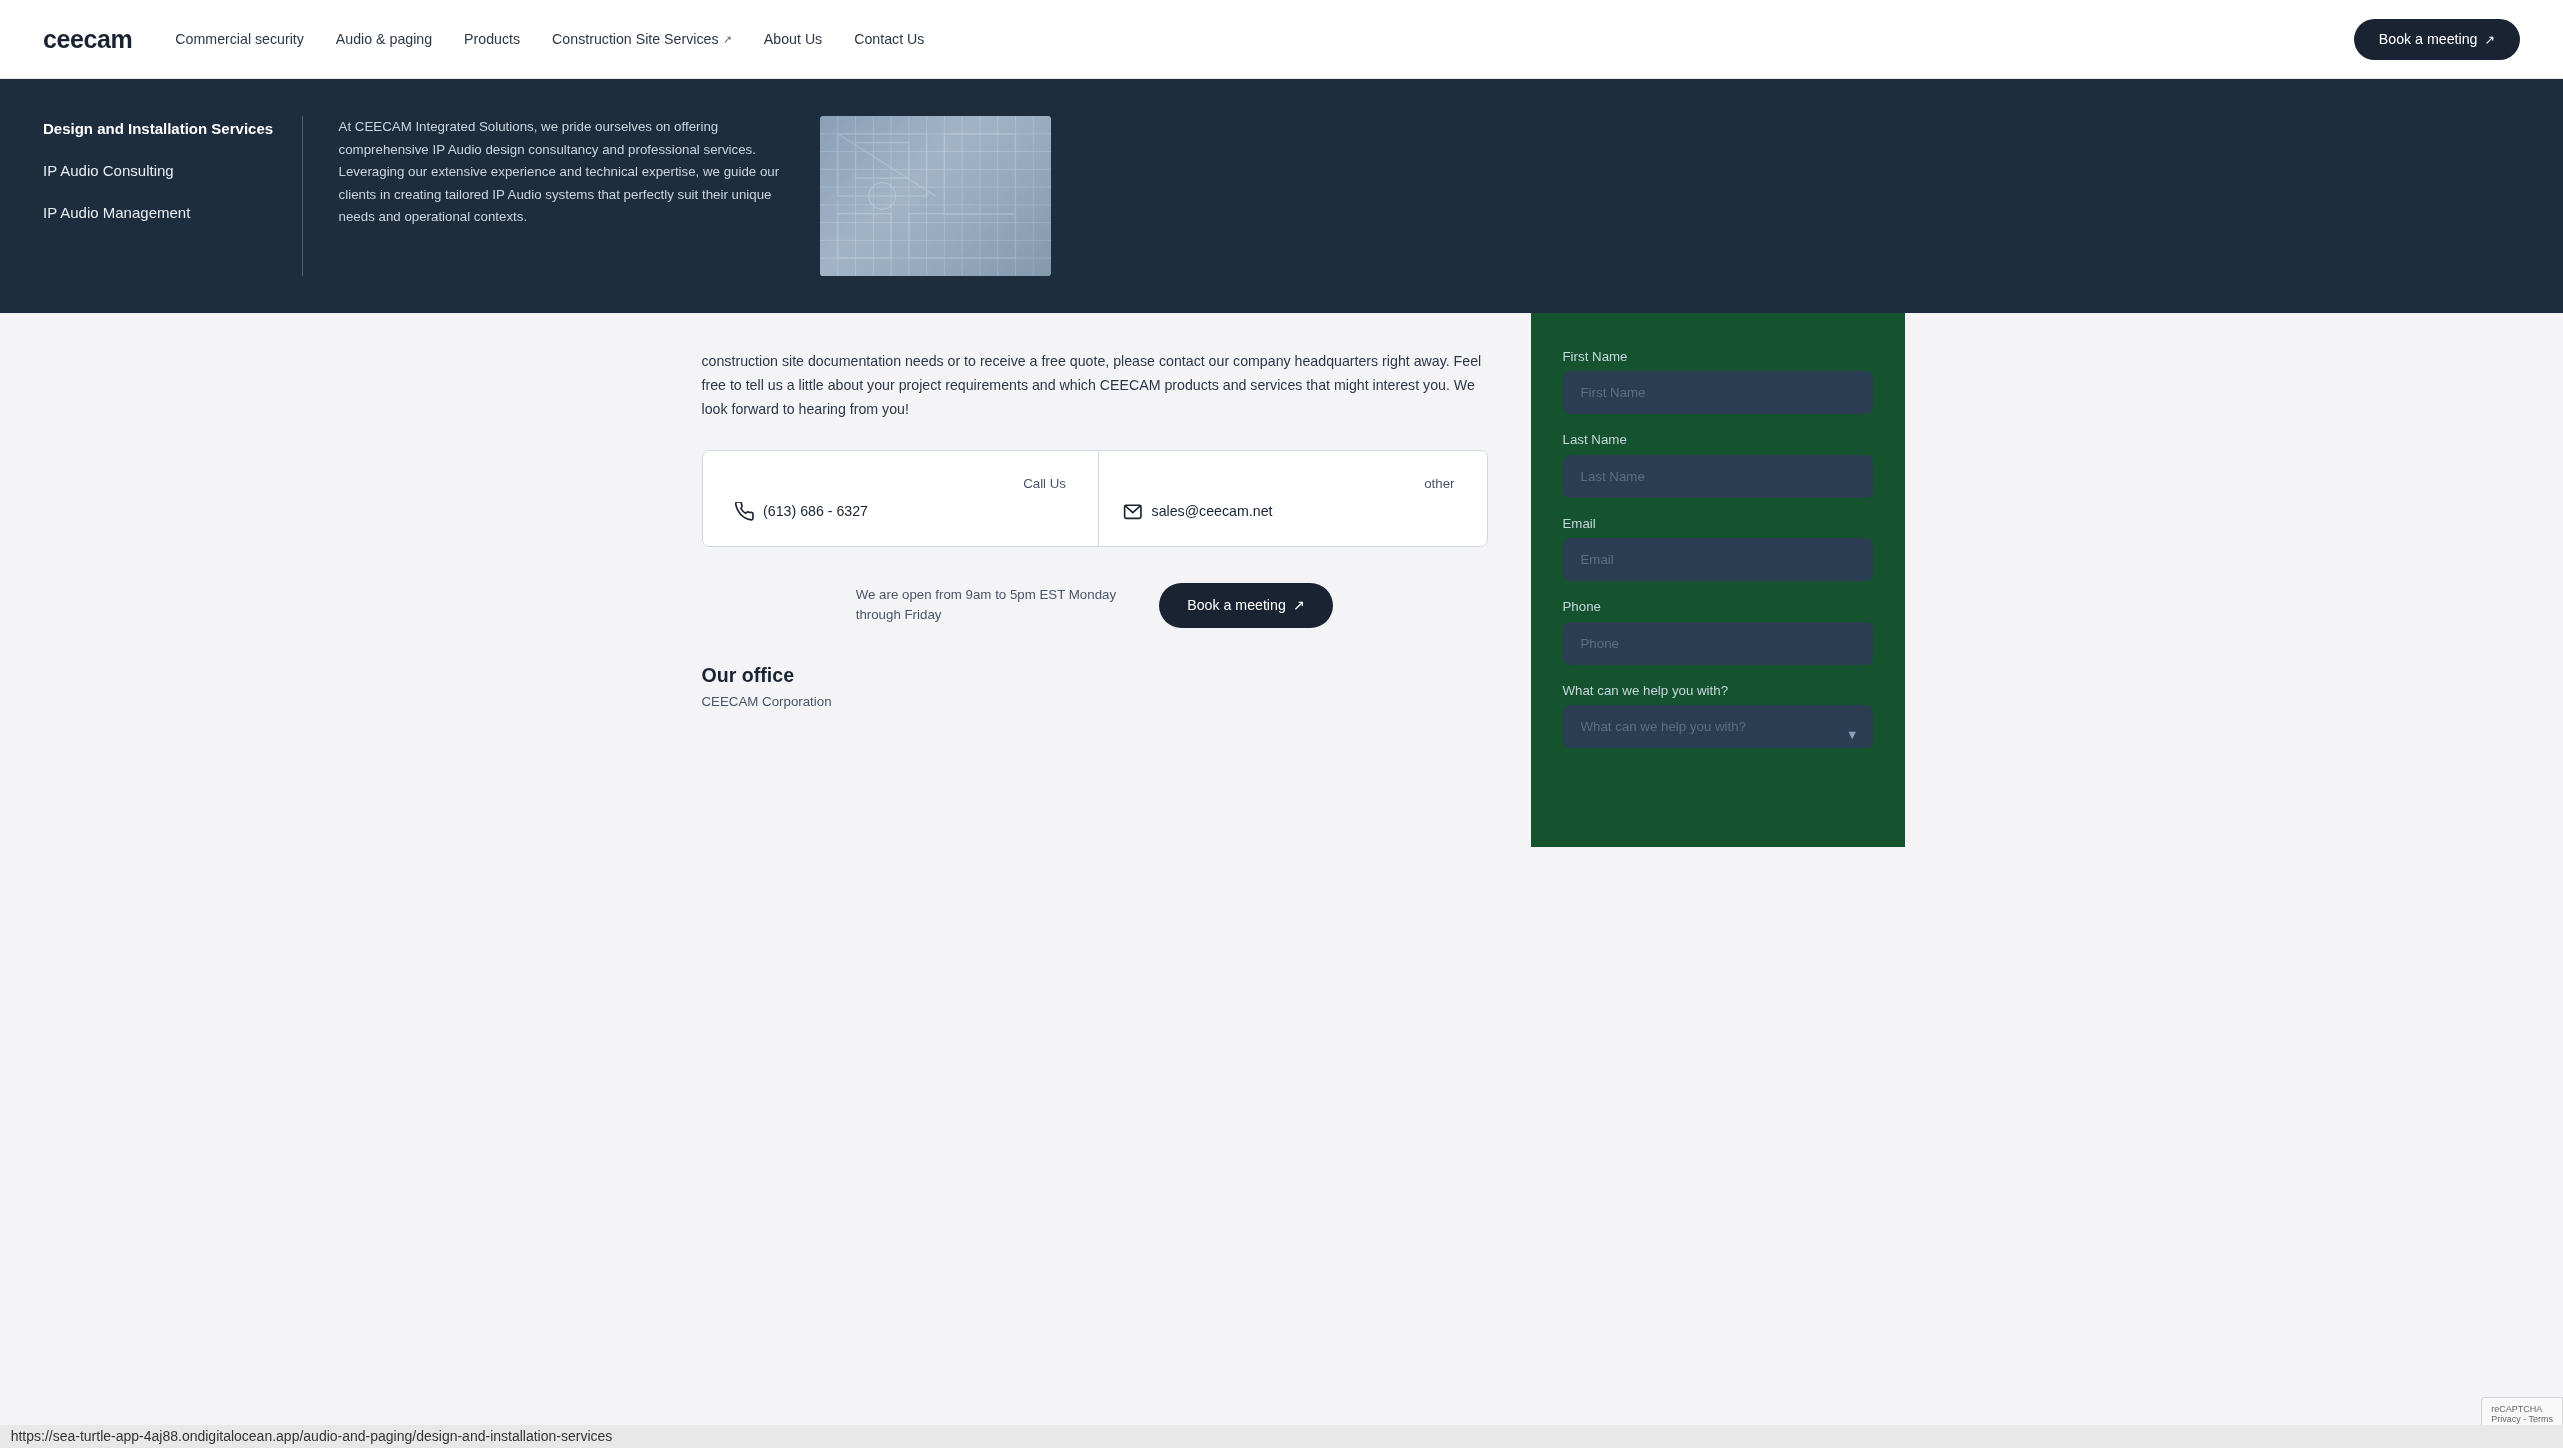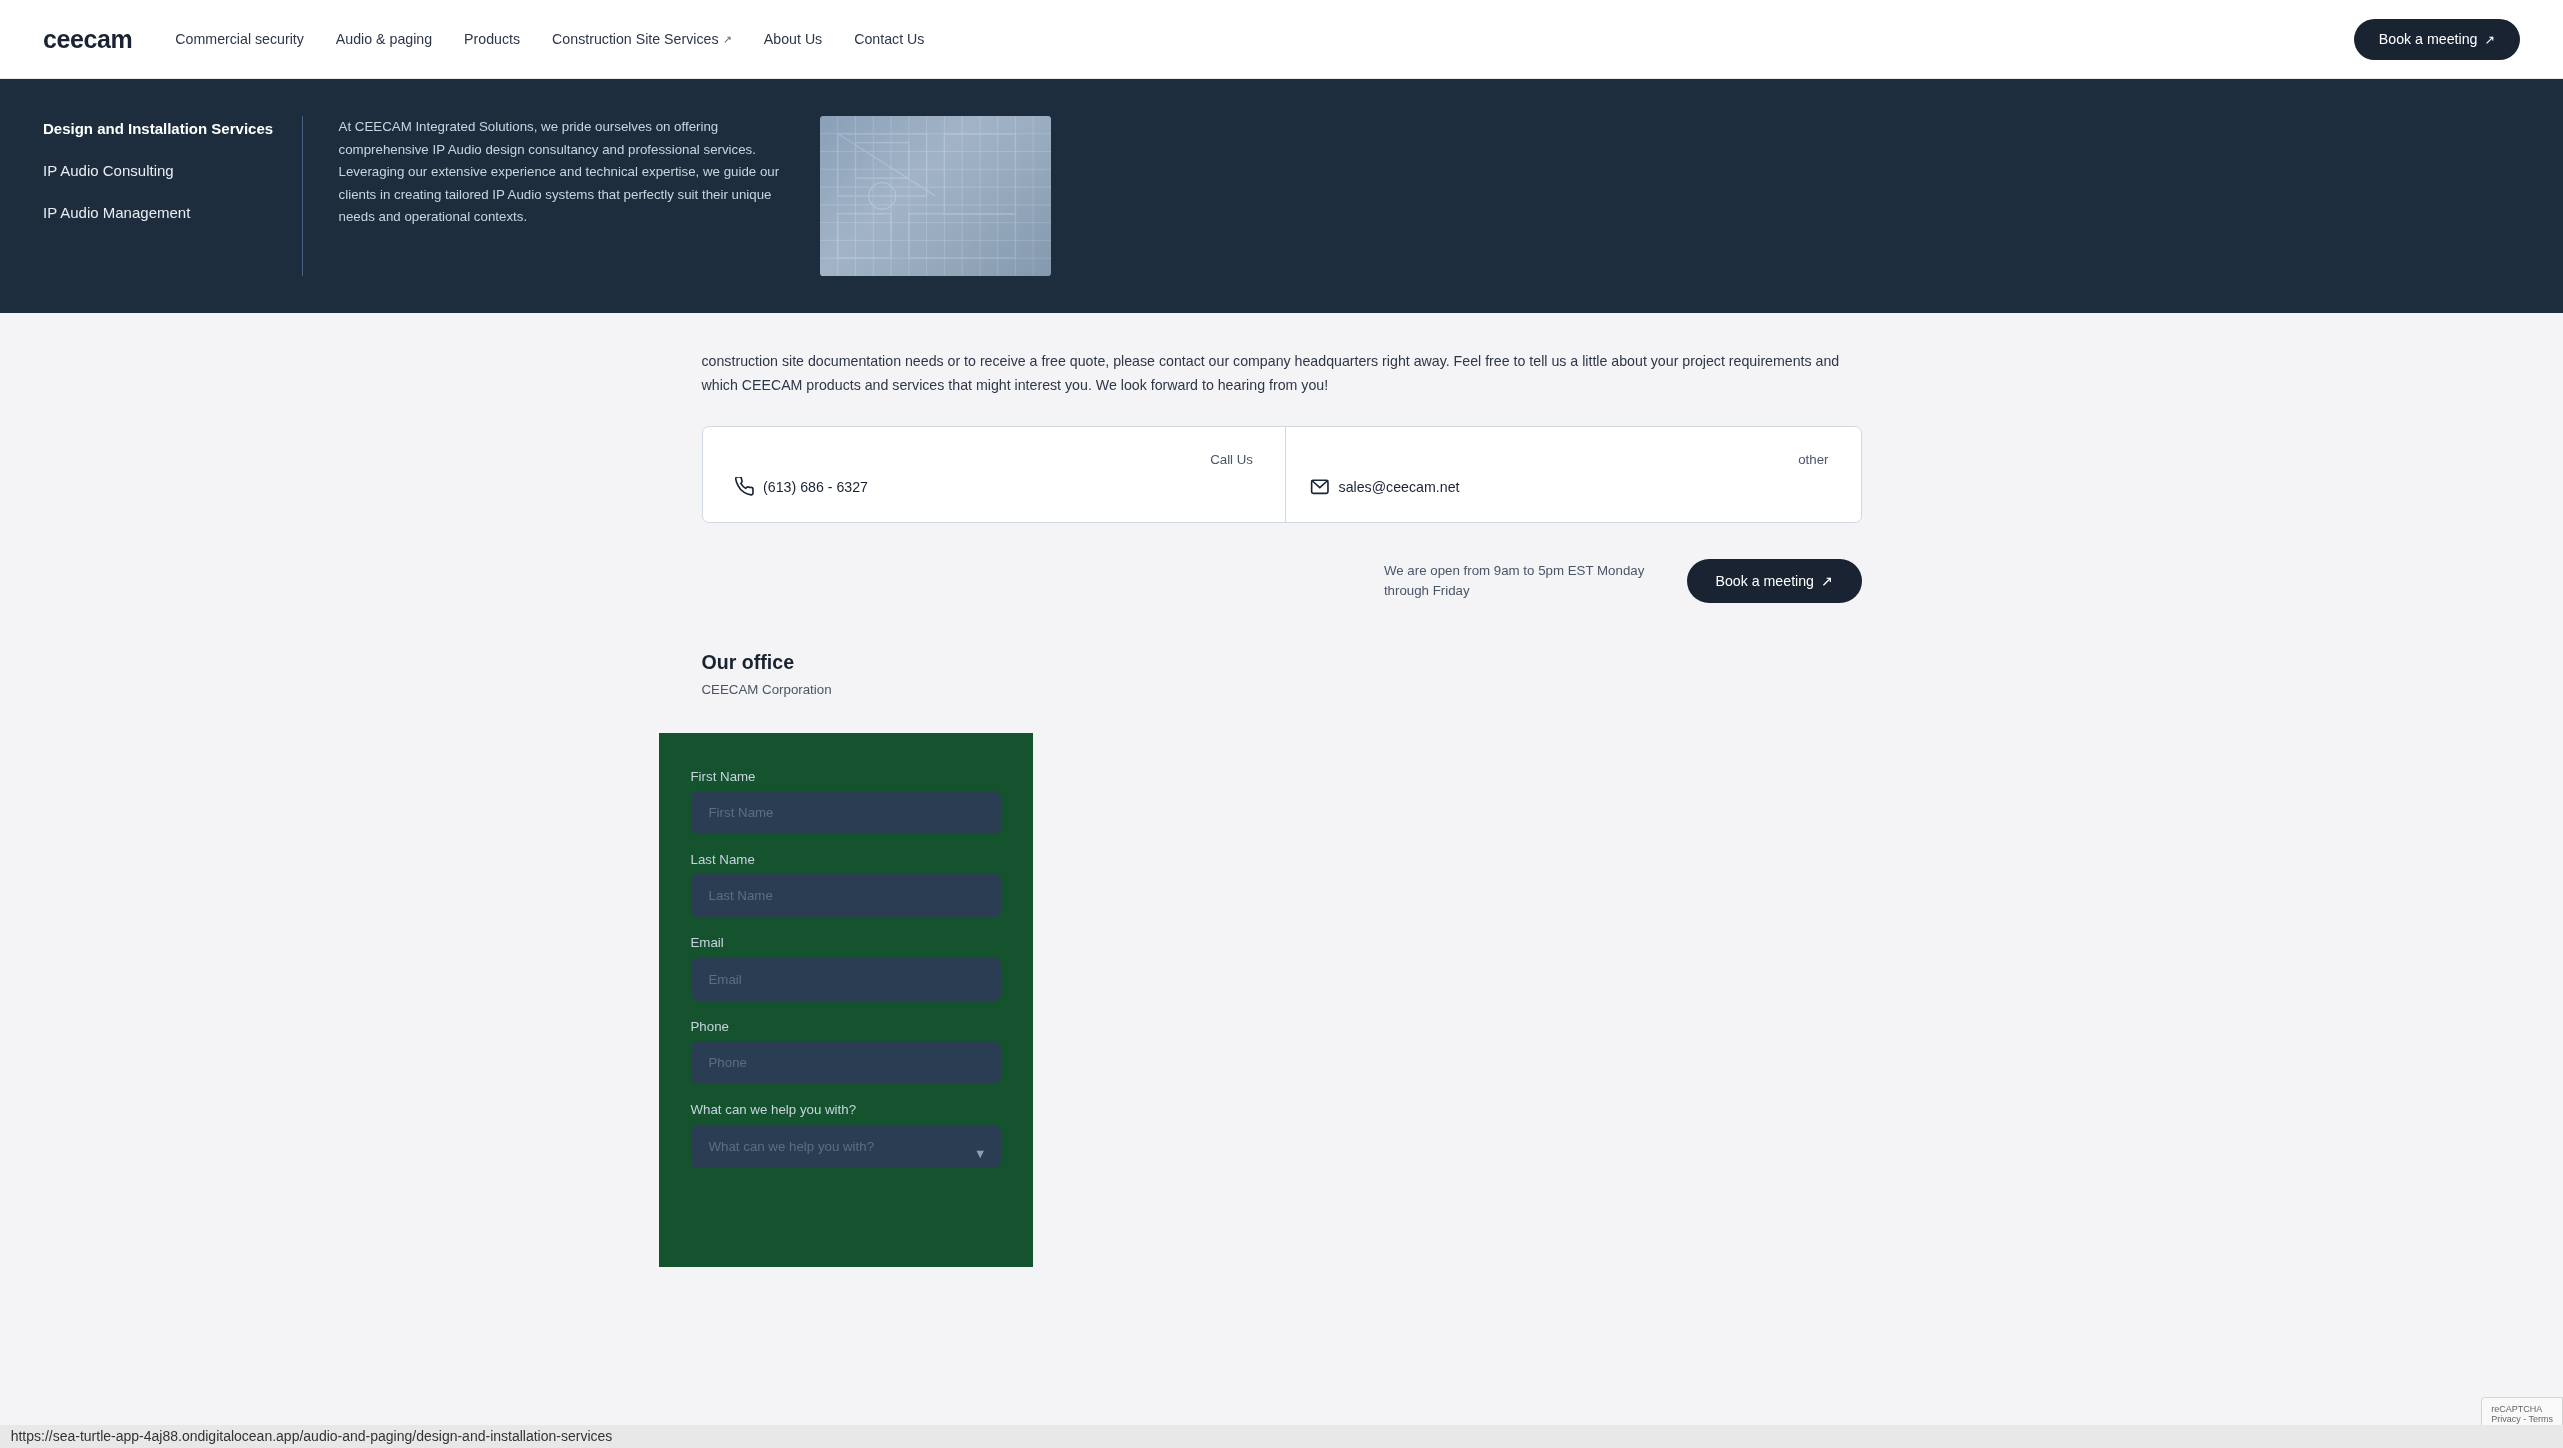--- a/index.html
+++ b/index.html
@@ -144,22 +144,22 @@
     }
     .phone-icon, .email-icon {
       width: 19.6px;
       height: 19.6px;
       display: inline-block;
       flex-shrink: 0;
     }
     .hours-cta {
       display: flex;
       align-items: center;
-      justify-content: flex-end;
-      margin-bottom: 48px;
+      justify-content: center;
+      margin-bottom: 36px;
     }
     .hours-text {
       font-size: 13.3px;
       color: #4a5568;
       max-width: 303px;
       line-height: 1.5;
     }
     .book-btn {
       background: #1a2332;
       color: #fff;
@@ -182,21 +182,20 @@
       font-size: 13.3px;
       color: #4a5568;
     }
 
     
     .page-layout {
       display: flex;
       max-width: 1246px;
       margin: 0 auto;
       gap: 0;
-      flex-direction: column;
     }
     .left-panel {
       flex: 1;
       padding: 36px 43px 36px 43px;
       min-width: 0;
     }
     .right-panel {
       width: 374px;
       flex-shrink: 0;
       background: #14532d;

